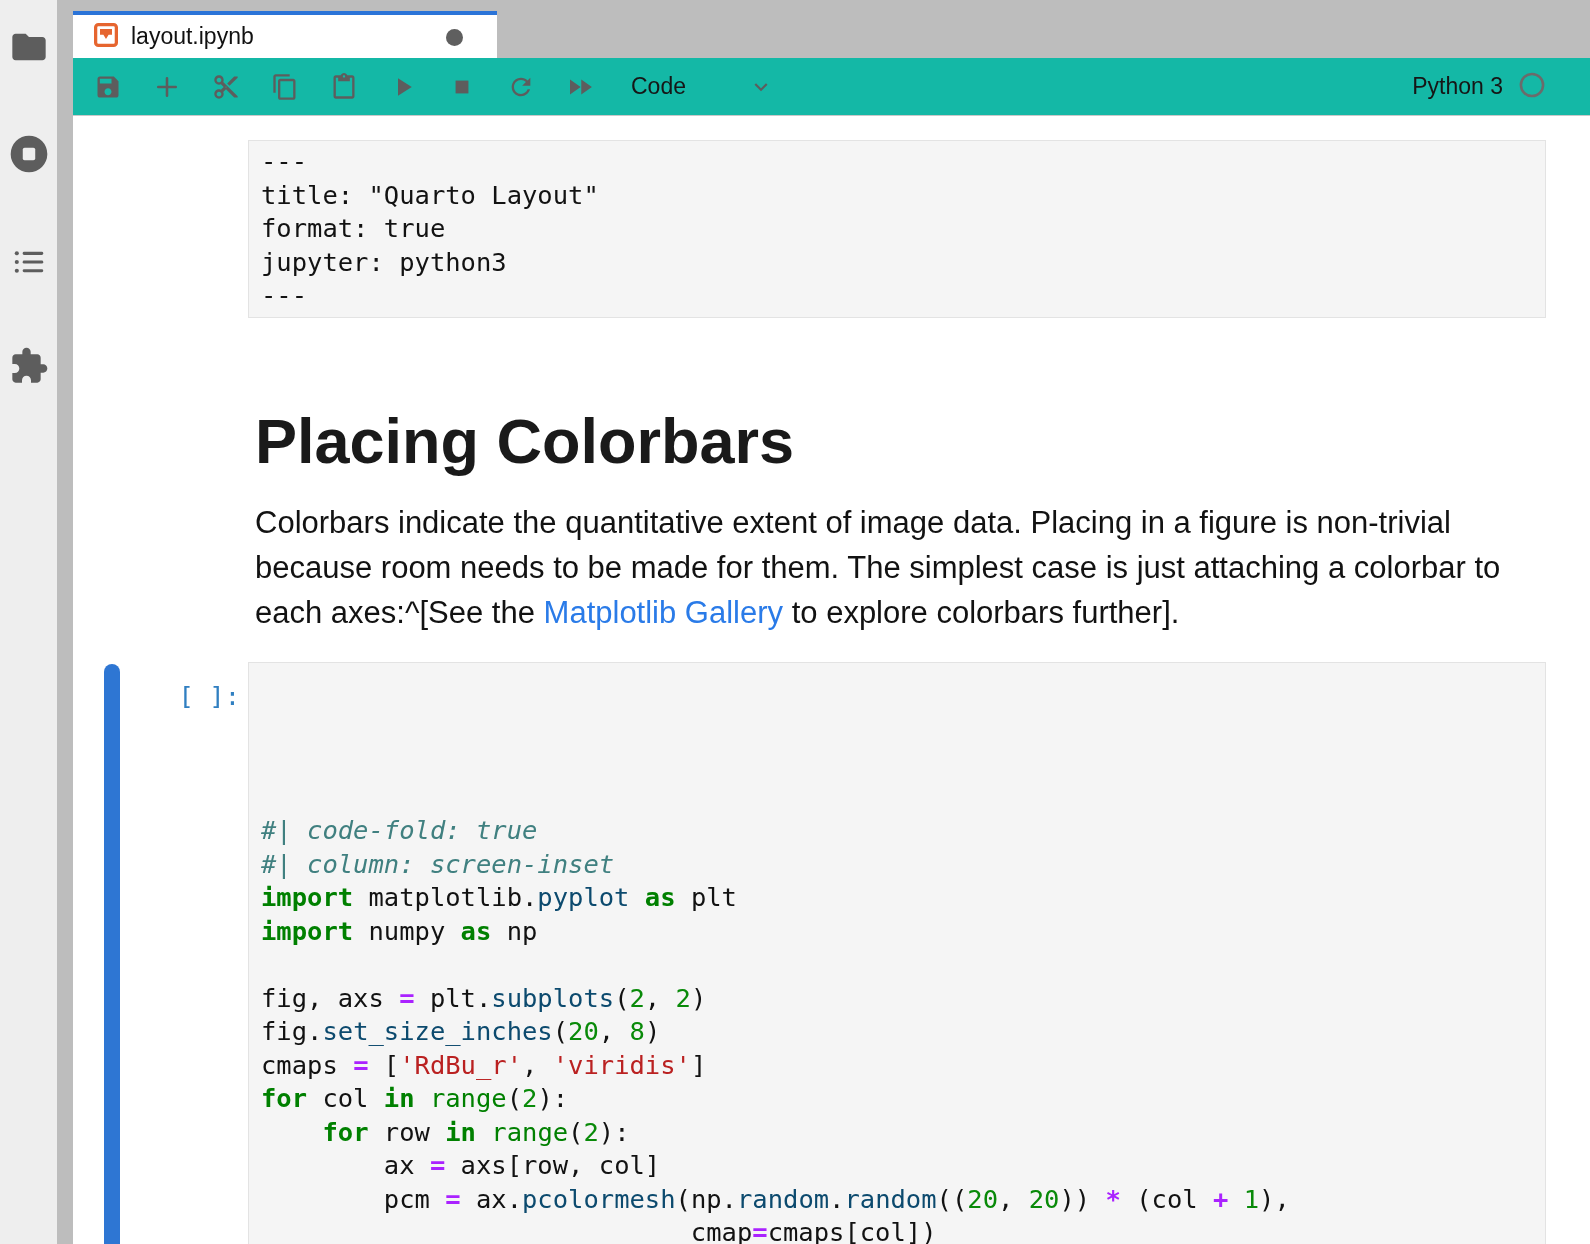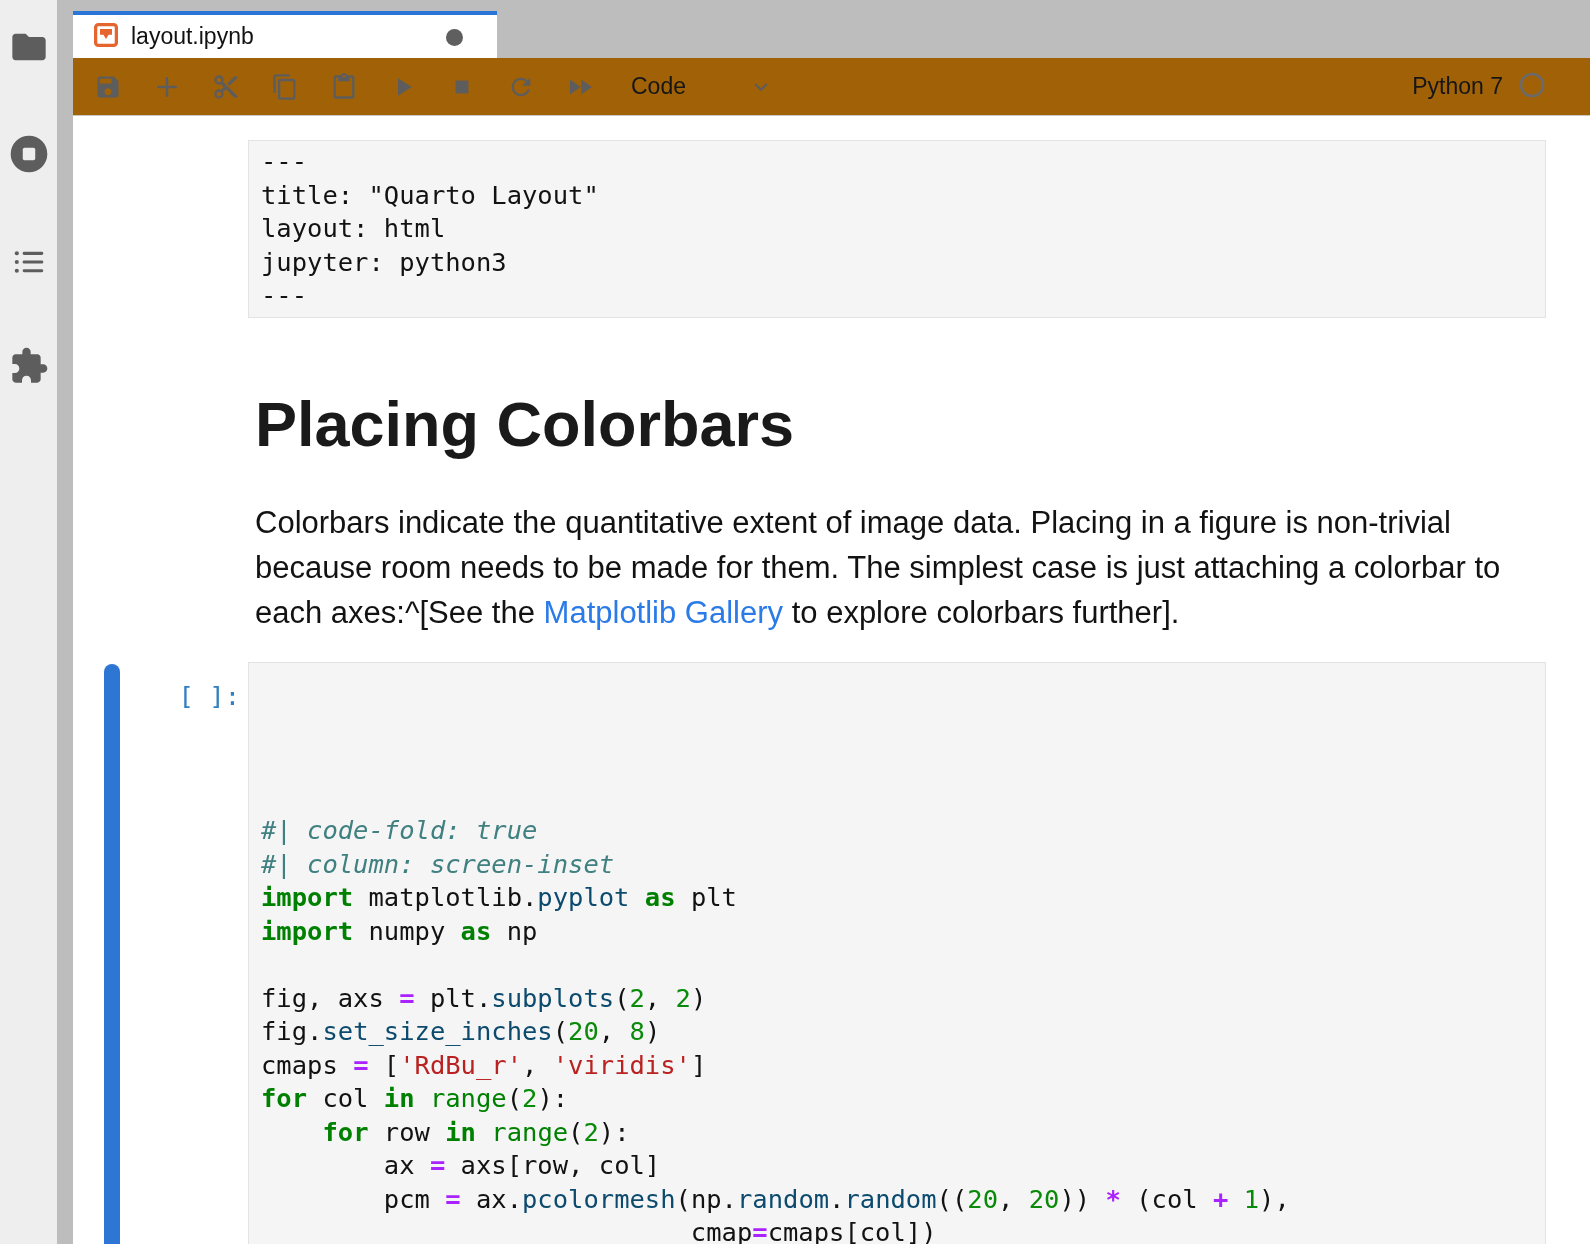--- a/index.html
+++ b/index.html
@@ -14,40 +14,40 @@
 
   
   .top-strip{position:absolute;left:73px;top:0;right:0;height:58px;background:#bdbdbd;}
   .tab{position:absolute;left:73px;top:11px;width:424px;height:47px;background:#ffffff;
        border-top:4px solid #2b74d8;box-sizing:border-box;display:flex;align-items:center;
        padding-left:21px;gap:13px;cursor:pointer;}
   .tab-label{font-size:23px;color:#111;}
   .dirty-dot{position:absolute;right:34px;top:50%;margin-top:-8px;width:17px;height:17px;border-radius:50%;background:#5f5f5f;}
 
   
-  .toolbar{position:absolute;left:73px;top:58px;right:0;height:58px;background:#a16207;
+  .toolbar{position:absolute;left:73px;top:58px;right:0;height:58px;background:#14b8a6;
            border-bottom:1px solid #c9c9c9;display:flex;align-items:center;padding-left:13px;box-sizing:border-box;}
   .tbtn{width:44px;height:44px;margin-right:15px;display:flex;align-items:center;justify-content:center;
         border-radius:4px;cursor:pointer;flex:0 0 auto;}
   .tbtn svg{display:block;}
   .cell-type{display:flex;align-items:center;margin-left:14px;cursor:pointer;}
   .cell-type-label{font-size:23px;color:#161616;}
   .cell-type .chev{margin-left:62px;display:flex;}
   .kernel{margin-left:auto;display:flex;align-items:center;gap:15px;padding-right:44px;cursor:pointer;}
   .kernel-label{font-size:23px;color:#161616;}
 
   
   .notebook{position:absolute;left:73px;top:117px;right:0;bottom:0;background:#ffffff;}
 
   .mono{font-family:"DejaVu Sans Mono", monospace;font-size:25.5px;line-height:33.5px;white-space:pre;}
 
   .raw-cell{position:absolute;left:175px;top:23px;width:1298px;box-sizing:border-box;
             background:#f5f5f5;border:1px solid #e3e3e3;padding:4px 12px;color:#121212;}
 
-  .md-heading{position:absolute;left:182px;top:271px;font-size:63px;font-weight:700;color:#1a1a1a;}
+  .md-heading{position:absolute;left:182px;top:288px;font-size:63px;font-weight:700;color:#1a1a1a;}
   .md-para{position:absolute;left:182px;top:383px;width:1270px;font-size:31px;line-height:45px;color:#1e1e1e;}
   .md-link{color:#2a7be8;text-decoration:none;cursor:pointer;}
 
   .code-cell{position:absolute;left:175px;top:545px;width:1298px;box-sizing:border-box;
              background:#f5f5f5;border:1px solid #e3e3e3;padding:17px 12px;color:#121212;cursor:text;}
   .code-line{min-height:33.5px;}
   .active-bar{position:absolute;left:-145px;top:1px;width:16px;height:100%;border-radius:8px;background:#2e76d3;}
   .prompt{position:absolute;right:calc(100% + 9px);top:17px;font-family:"DejaVu Sans Mono", monospace;
           font-size:25.5px;line-height:33.5px;color:#307fc1;white-space:pre;}
 
@@ -156,32 +156,32 @@
     </div>
     <div class="cell-type">
       <span class="cell-type-label">Code</span>
       <span class="chev">
         <svg width="26" height="26" viewBox="0 0 24 24" fill="#5d5d5d">
             <path d="M7.41 8.59 12 13.17l4.59-4.58L18 10l-6 6-6-6 1.41-1.41z"></path>
           </svg>
       </span>
     </div>
     <div class="kernel">
-      <span class="kernel-label">Python 7</span>
+      <span class="kernel-label">Python 3</span>
       <span>
         <svg width="28" height="28" viewBox="0 0 24 24" fill="none" stroke="#6b6b6b" stroke-width="2.2">
             <circle cx="12" cy="12" r="9.5"></circle>
           </svg>
       </span>
     </div>
   </div>
 
   <div class="notebook">
 
-    <div class="raw-cell mono" id="raw-cell"><div class="code-line">---</div><div class="code-line">title: "Quarto Layout"</div><div class="code-line">layout: html</div><div class="code-line">jupyter: python3</div><div class="code-line">---</div></div>
+    <div class="raw-cell mono" id="raw-cell"><div class="code-line">---</div><div class="code-line">title: "Quarto Layout"</div><div class="code-line">format: true</div><div class="code-line">jupyter: python3</div><div class="code-line">---</div></div>
 
     <h1 class="md-heading" style="margin:0;">Placing Colorbars</h1>
     <p class="md-para" style="margin:0;" id="md-para"><span class="tk-plain">Colorbars indicate the quantitative extent of image data. Placing in a figure is non-trivial because room needs to be made for them. The simplest case is just attaching a colorbar to each axes:^[See the </span><a class="md-link" href="#">Matplotlib Gallery</a><span class="tk-plain"> to explore colorbars further].</span></p>
 
     <div class="code-cell mono" id="code-cell">
       <span class="active-bar"></span>
       <span class="prompt">[ ]:</span>
       <div id="code-lines"><div class="code-line"><span class="tk-comment">#| code-fold: true</span></div><div class="code-line"><span class="tk-comment">#| column: screen-inset</span></div><div class="code-line"><span class="tk-keyword">import</span><span class="tk-plain"> matplotlib.</span><span class="tk-property">pyplot</span><span class="tk-plain"> </span><span class="tk-keyword">as</span><span class="tk-plain"> plt</span></div><div class="code-line"><span class="tk-keyword">import</span><span class="tk-plain"> numpy </span><span class="tk-keyword">as</span><span class="tk-plain"> np</span></div><div class="code-line"><span class="tk-plain"></span></div><div class="code-line"><span class="tk-plain">fig, axs </span><span class="tk-operator">=</span><span class="tk-plain"> plt.</span><span class="tk-property">subplots</span><span class="tk-plain">(</span><span class="tk-number">2</span><span class="tk-plain">, </span><span class="tk-number">2</span><span class="tk-plain">)</span></div><div class="code-line"><span class="tk-plain">fig.</span><span class="tk-property">set_size_inches</span><span class="tk-plain">(</span><span class="tk-number">20</span><span class="tk-plain">, </span><span class="tk-number">8</span><span class="tk-plain">)</span></div><div class="code-line"><span class="tk-plain">cmaps </span><span class="tk-operator">=</span><span class="tk-plain"> [</span><span class="tk-string">'RdBu_r'</span><span class="tk-plain">, </span><span class="tk-string">'viridis'</span><span class="tk-plain">]</span></div><div class="code-line"><span class="tk-keyword">for</span><span class="tk-plain"> col </span><span class="tk-keyword">in</span><span class="tk-plain"> </span><span class="tk-builtin">range</span><span class="tk-plain">(</span><span class="tk-number">2</span><span class="tk-plain">):</span></div><div class="code-line"><span class="tk-plain">    </span><span class="tk-keyword">for</span><span class="tk-plain"> row </span><span class="tk-keyword">in</span><span class="tk-plain"> </span><span class="tk-builtin">range</span><span class="tk-plain">(</span><span class="tk-number">2</span><span class="tk-plain">):</span></div><div class="code-line"><span class="tk-plain">        ax </span><span class="tk-operator">=</span><span class="tk-plain"> axs[row, col]</span></div><div class="code-line"><span class="tk-plain">        pcm </span><span class="tk-operator">=</span><span class="tk-plain"> ax.</span><span class="tk-property">pcolormesh</span><span class="tk-plain">(np.</span><span class="tk-property">random</span><span class="tk-plain">.</span><span class="tk-property">random</span><span class="tk-plain">((</span><span class="tk-number">20</span><span class="tk-plain">, </span><span class="tk-number">20</span><span class="tk-plain">)) </span><span class="tk-operator">*</span><span class="tk-plain"> (col </span><span class="tk-operator">+</span><span class="tk-plain"> </span><span class="tk-number">1</span><span class="tk-plain">),</span></div><div class="code-line"><span class="tk-plain">                            cmap</span><span class="tk-operator">=</span><span class="tk-plain">cmaps[col])</span></div></div>
     </div>
 

